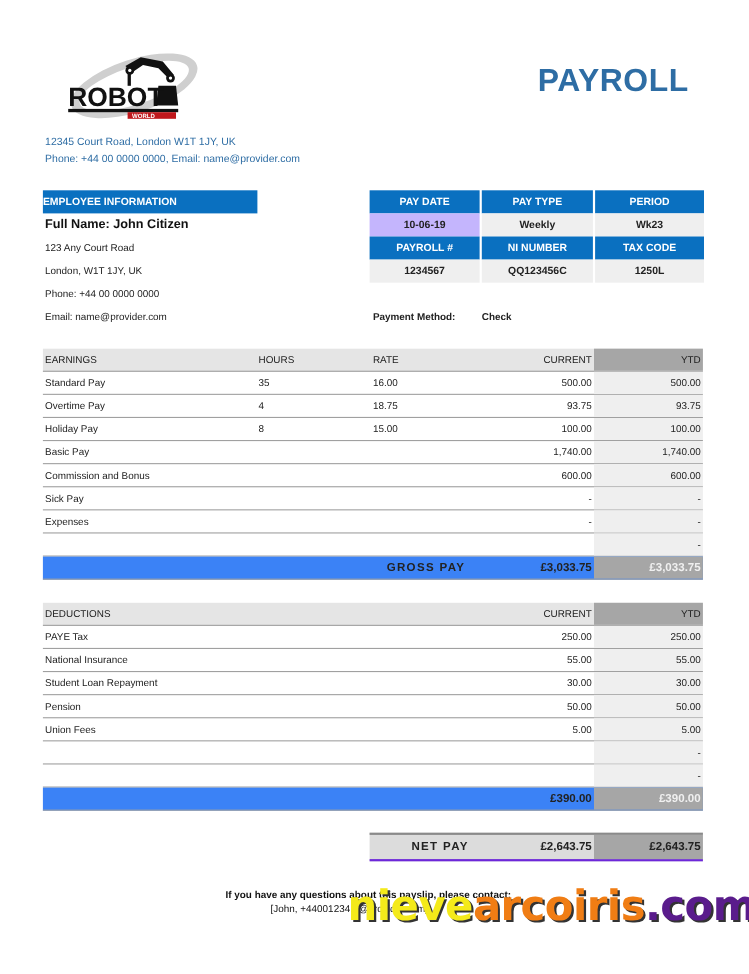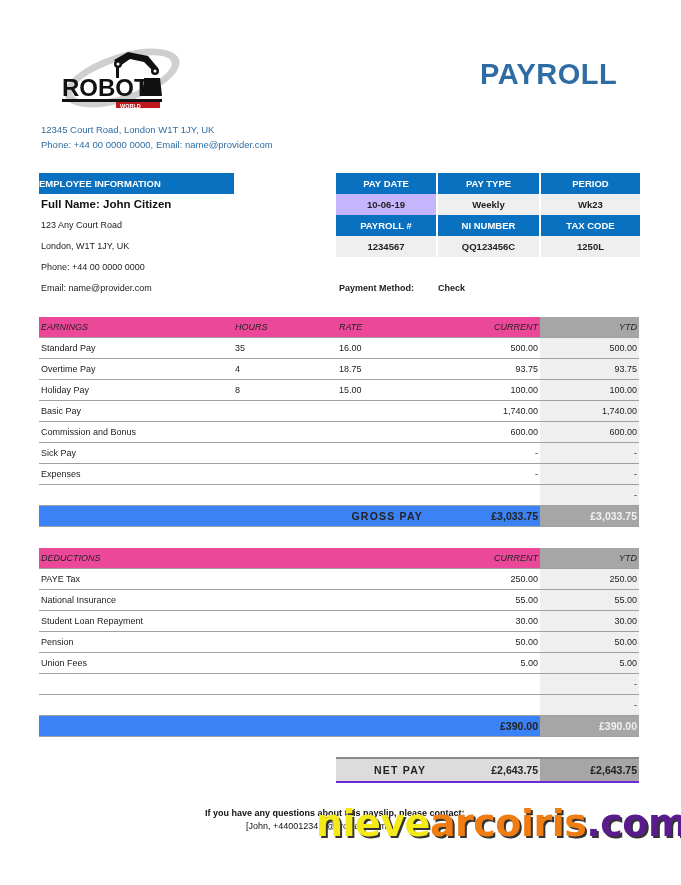--- a/index.html
+++ b/index.html
@@ -1,21 +1,21 @@
 <!DOCTYPE html>
 <html><head>
 <meta charset="utf-8">
 <style>
   html, body { margin:0; padding:0; background:#ffffff; }
   body { width:681px; height:885px; position:relative; overflow:hidden;
          font-family:"Liberation Sans", sans-serif; color:#222; }
   .abs { position:absolute; }
   
   .logo { left:58px; top:42px; width:124px; height:72px; }
-  .title { left:480px; top:58px; width:155px; text-align:left; font-size:29px; font-weight:bold; color:#2e6da4; letter-spacing:0.5px; }
+  .title { left:480px; top:58px; width:155px; text-align:center; font-size:29px; font-weight:bold; color:#2e6da4; letter-spacing:0.5px; }
   .addr { left:41px; font-size:9.5px; color:#2e6da4; }
   
   .emp-head { left:39px; top:173px; width:195px; height:21px; background:#0a70c0; color:#fff; font-size:9.5px; font-weight:bold; line-height:21px; padding-left:0; box-sizing:border-box; }
   .emp-name { left:41px; top:198px; font-size:11.5px; font-weight:bold; color:#111;text-align:center; }
   .emp-line { left:41px; font-size:9px; color:#222; }
   
   .pgrid { left:336px; top:173px; width:303px; display:grid; grid-template-columns:100px 101px 99px; column-gap:2px; }
   .pgrid .h { background:#0a70c0; color:#fff; font-size:9.5px; font-weight:bold; text-align:center; height:21px; line-height:21px; }
   .pgrid .v { background:#efefef; color:#222; font-size:9.5px; font-weight:bold; text-align:center; height:21px; line-height:21px; }
   .pgrid .v.hl { background:#c4b5fd; }
@@ -24,21 +24,21 @@
   
   .tbl { left:39px; width:600px; }
   .row { position:relative; height:21px; border-bottom:1px solid #a0a0a0; box-sizing:border-box; font-size:9px; }
   .row > span { position:absolute; top:0; line-height:20px; }
   .row .c0 { left:2px; }
   .row .c1 { left:196px; }
   .row .c2 { left:300px; }
   .row .cur { right:101px; text-align:right; }
   .row .ytd { right:2px; text-align:right; }
   .row .ytdbg { position:absolute; right:0; top:0; width:99px; height:100%; background:#efefef; }
-  .row.head { background:#ec4899; font-weight:normal;font-style:italic; }
+  .row.head { background:#e5e5e5; font-weight:normal; }
   .row.head .ytdbg { background:#a6a6a6; }
   .row.head span { font-size:9px; }
   .row.total { background:#3b82f6; height:21px; }
   .row.total .ytdbg { background:#a6a6a6; }
   .row.total .lbl { right:216px; font-size:10.5px; font-weight:bold; letter-spacing:1.2px; }
   .row.total .cur { font-size:10.5px; font-weight:bold; }
   .row.total .ytd { font-size:10.5px; font-weight:bold; color:#f0f0f0; }
   .net { left:336px; top:757px; width:303px; height:22px; background:#dcdcdc; border-top:2px solid #8a8a8a; border-bottom:2px solid #6d28d9; box-sizing:content-box; }
   .net .ytdbg { position:absolute; right:0; top:0; width:99px; height:100%; background:#a6a6a6; }
   .net span { position:absolute; top:0; line-height:22px; font-size:10.5px; font-weight:bold; }

